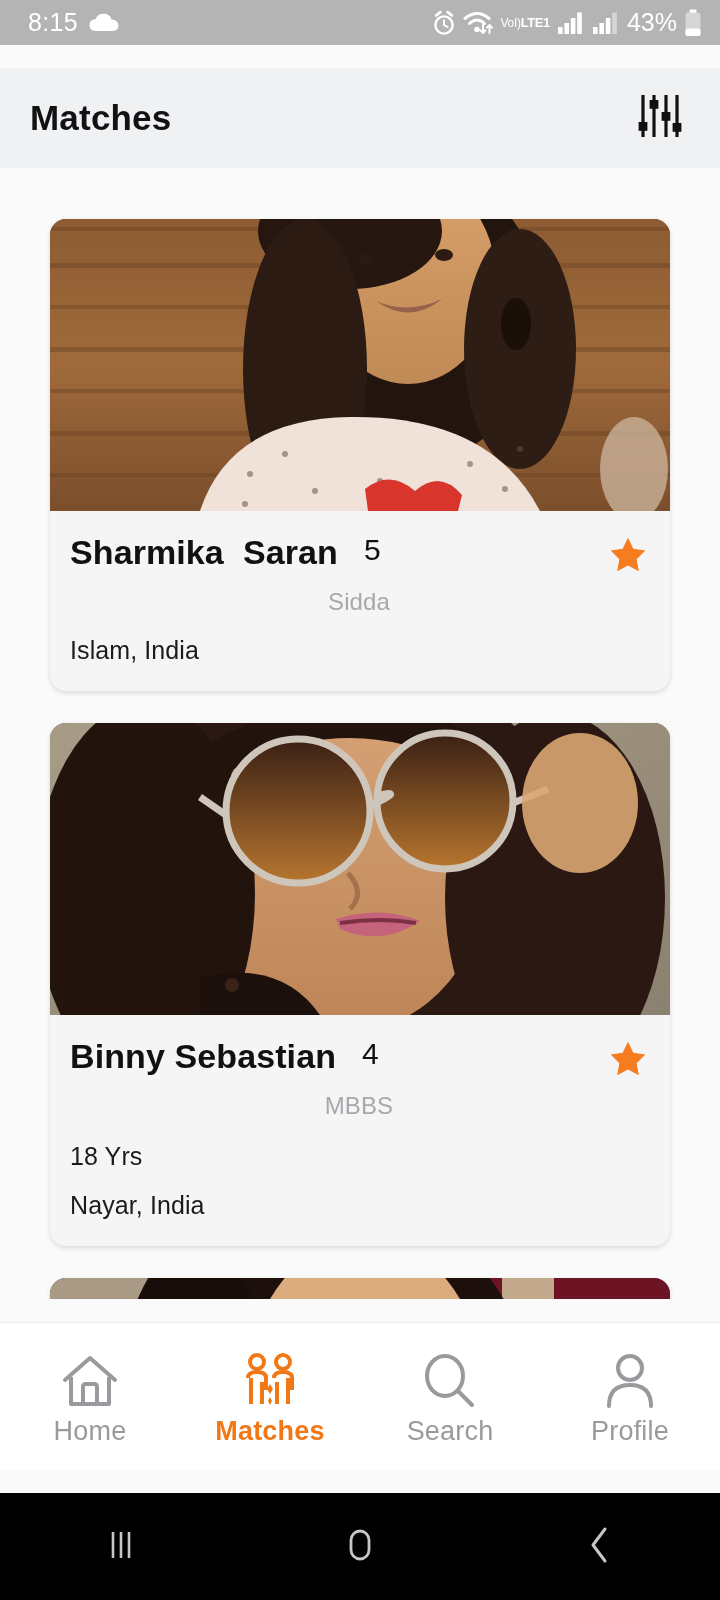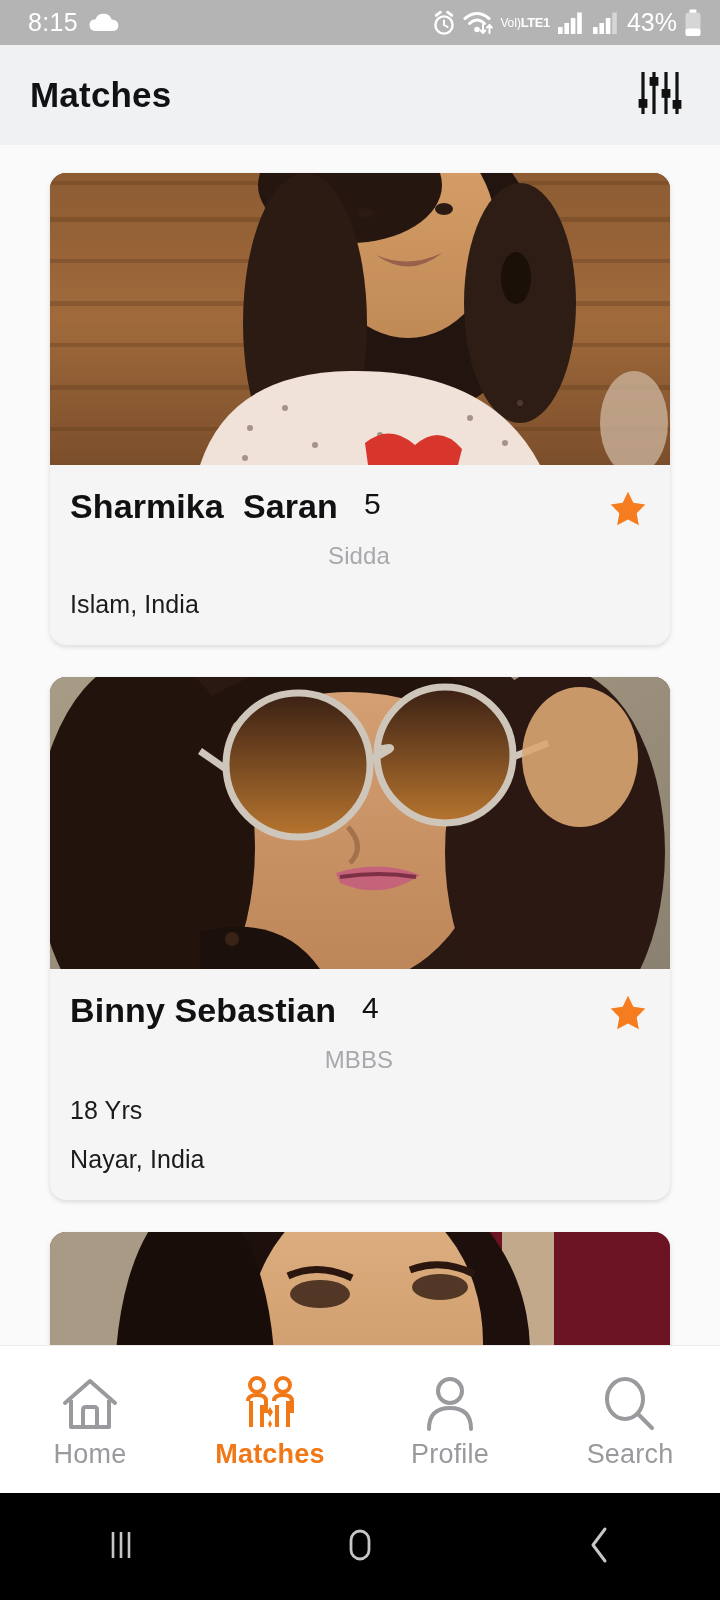--- a/index.html
+++ b/index.html
@@ -8,21 +8,21 @@
     width:720px; height:1600px;
     background:#ffffff;
     font-family:"Liberation Sans", sans-serif;
     overflow:hidden;
   }
 
   .phone {
     position:relative;
     width:720px; height:1600px;
     background:#fafafb;
-    display:flex; flex-direction:column;
+    display:flex; flex-direction:column;gap:23px;
   }
 
   
   .statusbar {
     height:45px; flex:0 0 45px;
     background:#b4b4b4;
     display:flex; align-items:center;
     padding:0 18px 0 28px;
     color:#ffffff;
   }
@@ -414,35 +414,35 @@
           <path d="M30 32 L33 37 L30 42 L27 37 Z" fill="#f07817"></path>
           <path d="M30 45 L32 49 L30 53 L28 49 Z" fill="#f07817"></path>
         </svg>
       </span>
       <span class="tab-label">Matches</span>
     </div>
 
     <div class="tab">
       <span class="tab-icon">
         <svg width="60" height="56" viewBox="0 0 60 56">
-          <circle cx="30" cy="16" r="12" fill="none" stroke="#9a9a9e" stroke-width="4"></circle>
-          <path d="M9 54 Q9 33 30 33 Q51 33 51 54" fill="none" stroke="#9a9a9e" stroke-width="4" stroke-linecap="round"></path>
-        </svg>
-      </span>
-      <span class="tab-label">Profile</span>
+          <ellipse cx="25" cy="24" rx="18" ry="20" fill="none" stroke="#9a9a9e" stroke-width="4"></ellipse>
+          <line x1="38" y1="39" x2="52" y2="53" stroke="#9a9a9e" stroke-width="4" stroke-linecap="round"></line>
+        </svg>
+      </span>
+      <span class="tab-label">Search</span>
     </div>
 
     <div class="tab">
       <span class="tab-icon">
         <svg width="60" height="56" viewBox="0 0 60 56">
-          <ellipse cx="25" cy="24" rx="18" ry="20" fill="none" stroke="#9a9a9e" stroke-width="4"></ellipse>
-          <line x1="38" y1="39" x2="52" y2="53" stroke="#9a9a9e" stroke-width="4" stroke-linecap="round"></line>
-        </svg>
-      </span>
-      <span class="tab-label">Search</span>
+          <circle cx="30" cy="16" r="12" fill="none" stroke="#9a9a9e" stroke-width="4"></circle>
+          <path d="M9 54 Q9 33 30 33 Q51 33 51 54" fill="none" stroke="#9a9a9e" stroke-width="4" stroke-linecap="round"></path>
+        </svg>
+      </span>
+      <span class="tab-label">Profile</span>
     </div>
   </div>
 
   <div class="navbar">
     <div class="nav-btn">
       <span>
         <svg width="44" height="40" viewBox="0 0 44 40">
           <line x1="15" y1="7" x2="15" y2="33" stroke="#c6c6c6" stroke-width="2.6"></line>
           <line x1="23" y1="7" x2="23" y2="33" stroke="#c6c6c6" stroke-width="2.6"></line>
           <line x1="31" y1="7" x2="31" y2="33" stroke="#c6c6c6" stroke-width="2.6"></line>

